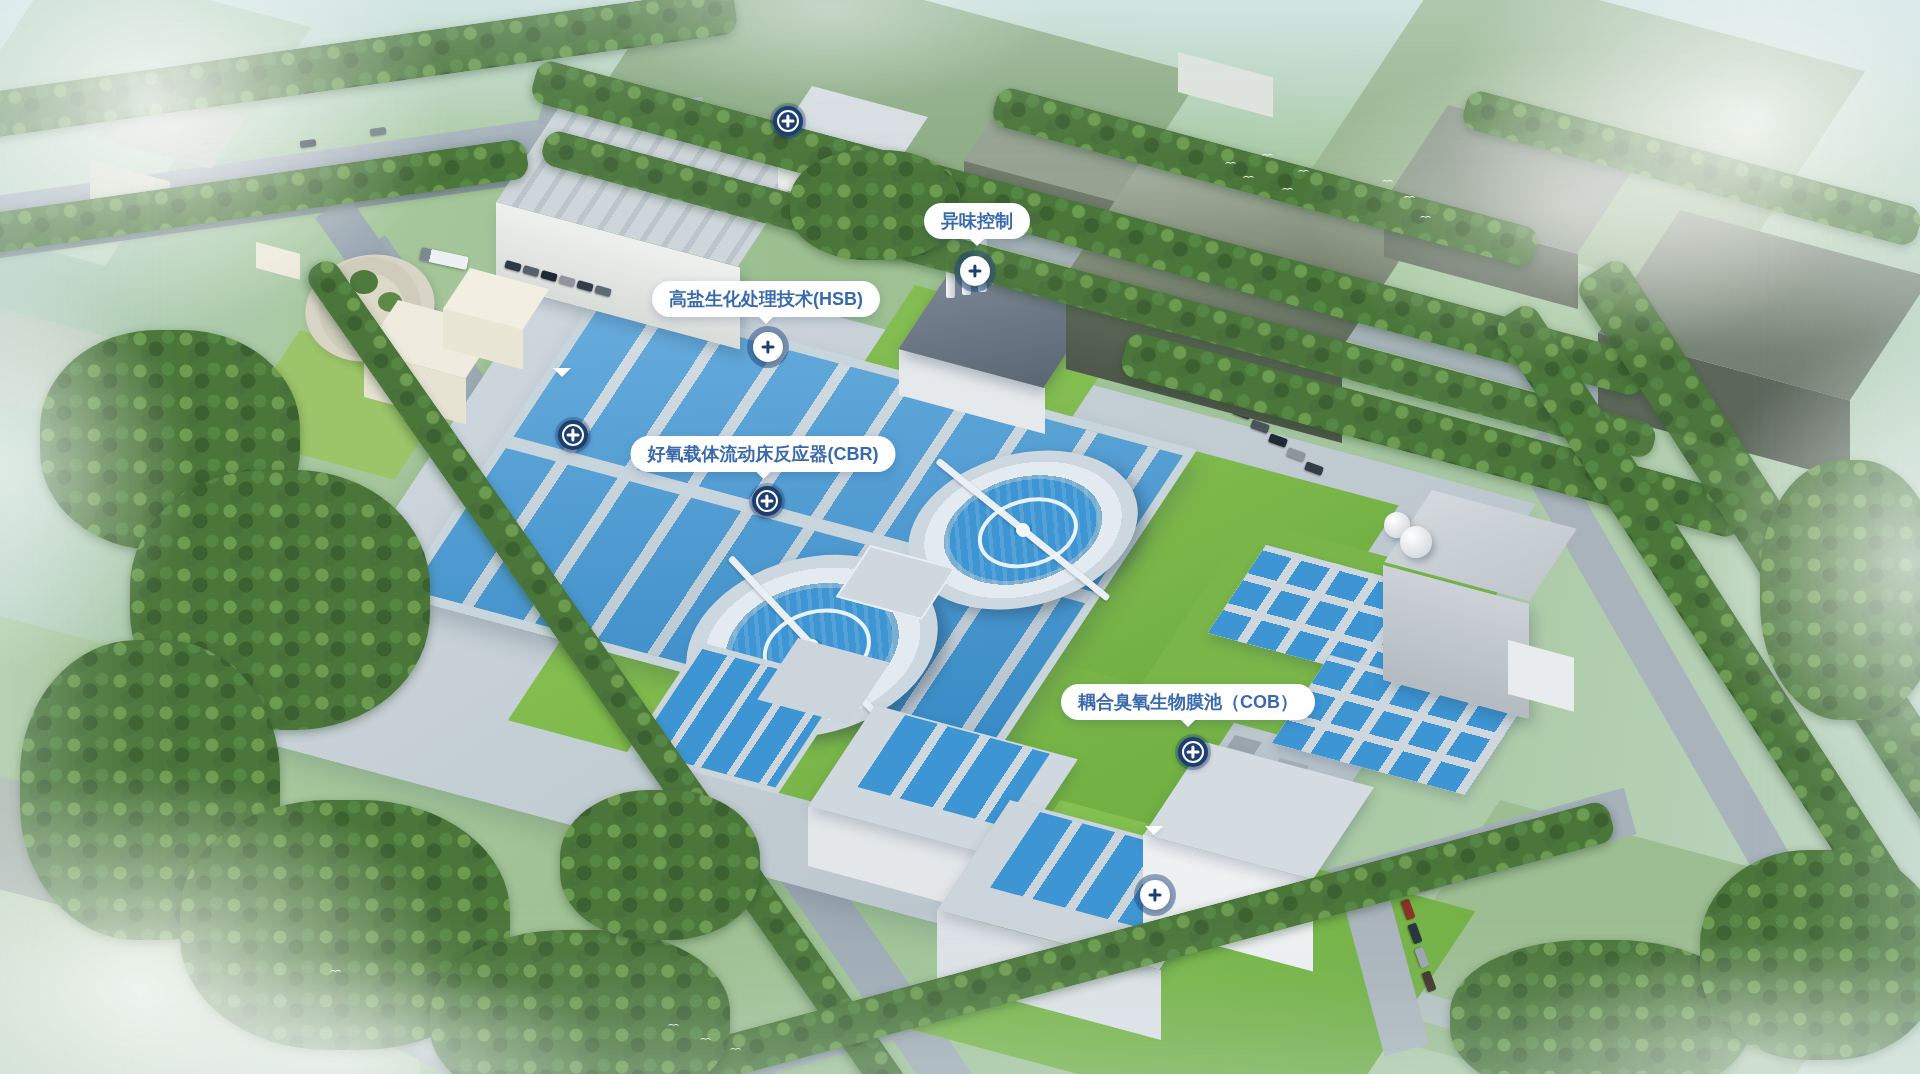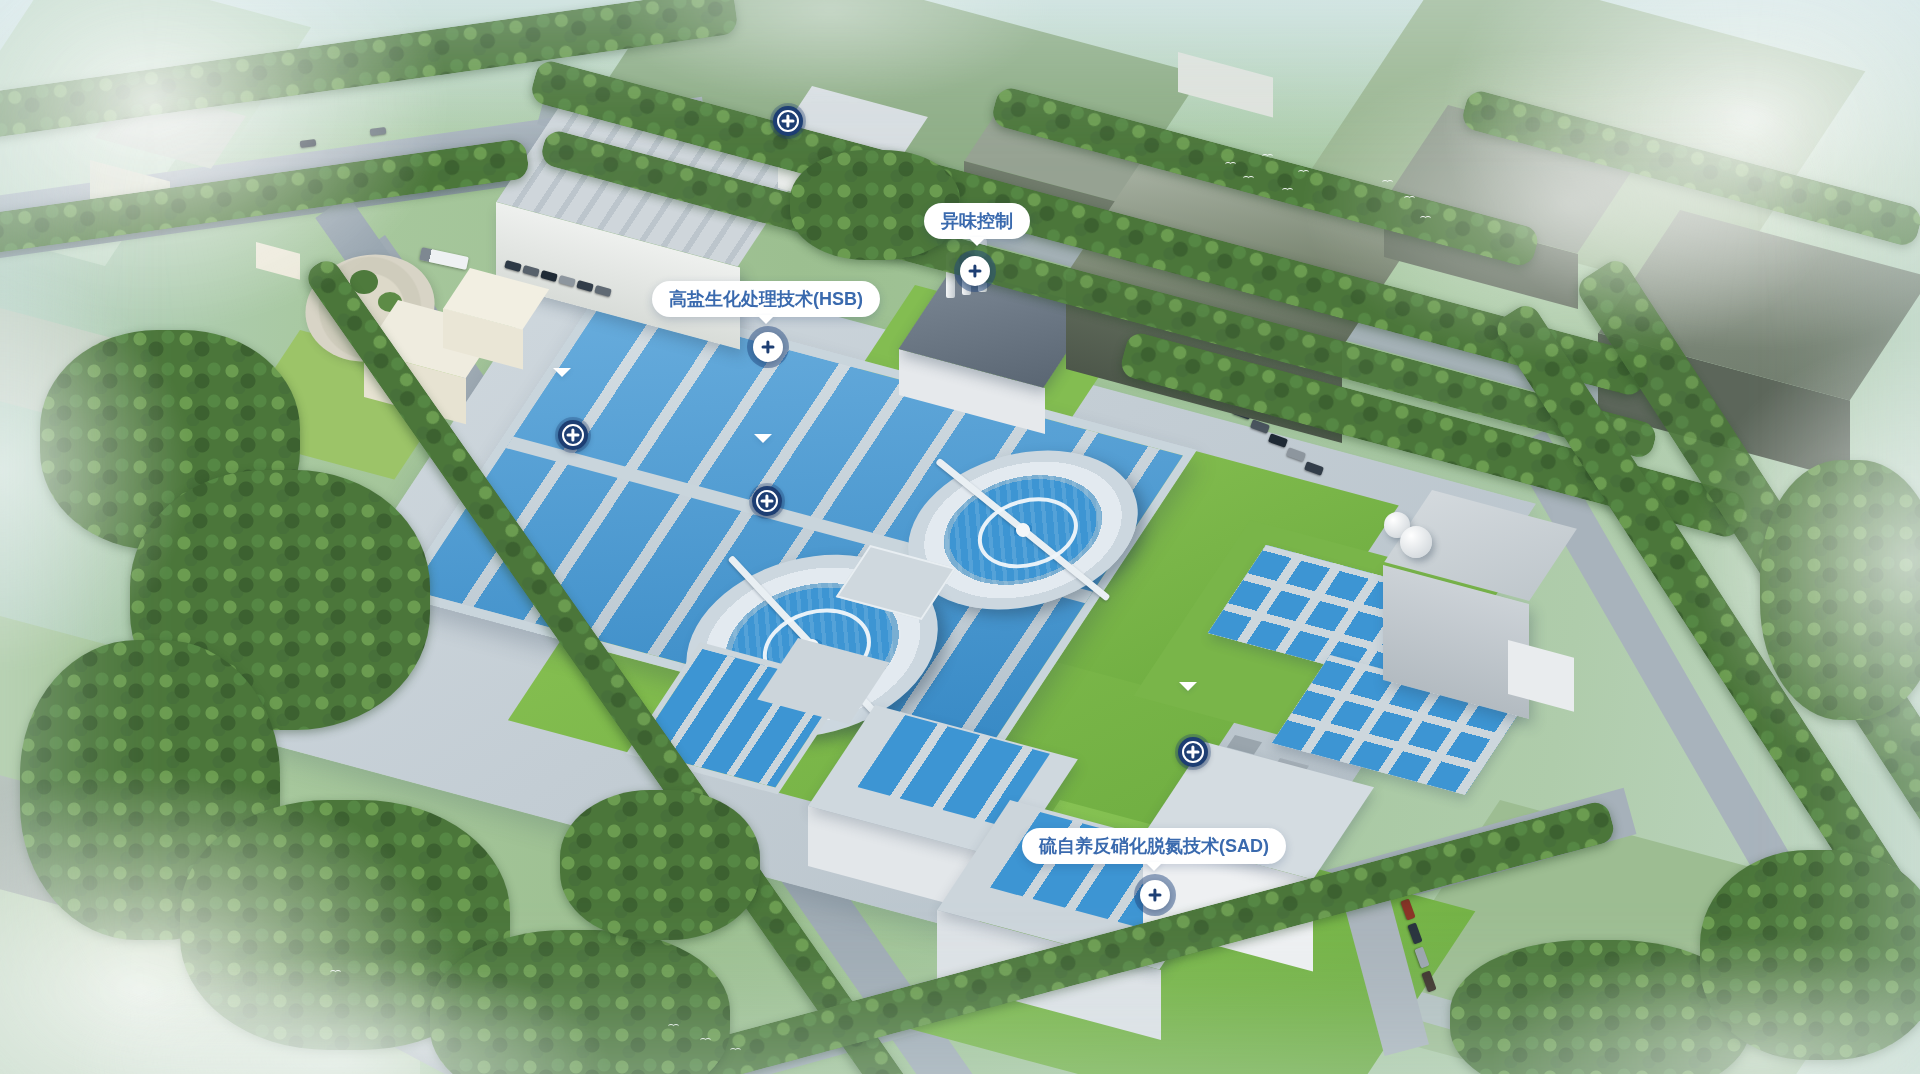--- a/index.html
+++ b/index.html
@@ -303,31 +303,31 @@
       <div class="marker light" style="left: 768px; top: 347px;">
         <span class="ph"></span>
         <span class="pv"></span>
       </div>
       <div class="callout" style="left: 562px; top: 370px;"><div class="pointer"></div></div>
       <div class="marker dark" style="left: 573px; top: 435px;">
         <span class="ring"></span>
         <span class="ph"></span>
         <span class="pv"></span>
       </div>
-      <div class="callout" style="left: 763px; top: 436px;"><div class="pointer"></div></div>
+      <div class="callout" style="left: 763px; top: 436px;"><div class="pill">好氧载体流动床反应器(CBR)</div><div class="pointer"></div></div>
       <div class="marker dark" style="left: 767px; top: 501px;">
         <span class="ring"></span>
         <span class="ph"></span>
         <span class="pv"></span>
       </div>
-      <div class="callout" style="left: 1188px; top: 684px;"><div class="pointer"></div></div>
+      <div class="callout" style="left: 1188px; top: 684px;"><div class="pill">耦合臭氧生物膜池（COB）</div><div class="pointer"></div></div>
       <div class="marker dark" style="left: 1193px; top: 752px;">
         <span class="ring"></span>
         <span class="ph"></span>
         <span class="pv"></span>
       </div>
-      <div class="callout" style="left: 1154px; top: 828px;"><div class="pill">硫自养反硝化脱氮技术(SAD)</div><div class="pointer"></div></div>
+      <div class="callout" style="left: 1154px; top: 828px;"><div class="pointer"></div></div>
       <div class="marker light" style="left: 1155px; top: 895px;">
         <span class="ph"></span>
         <span class="pv"></span>
       </div>
     </div>
 </div>
 
 </body></html>

